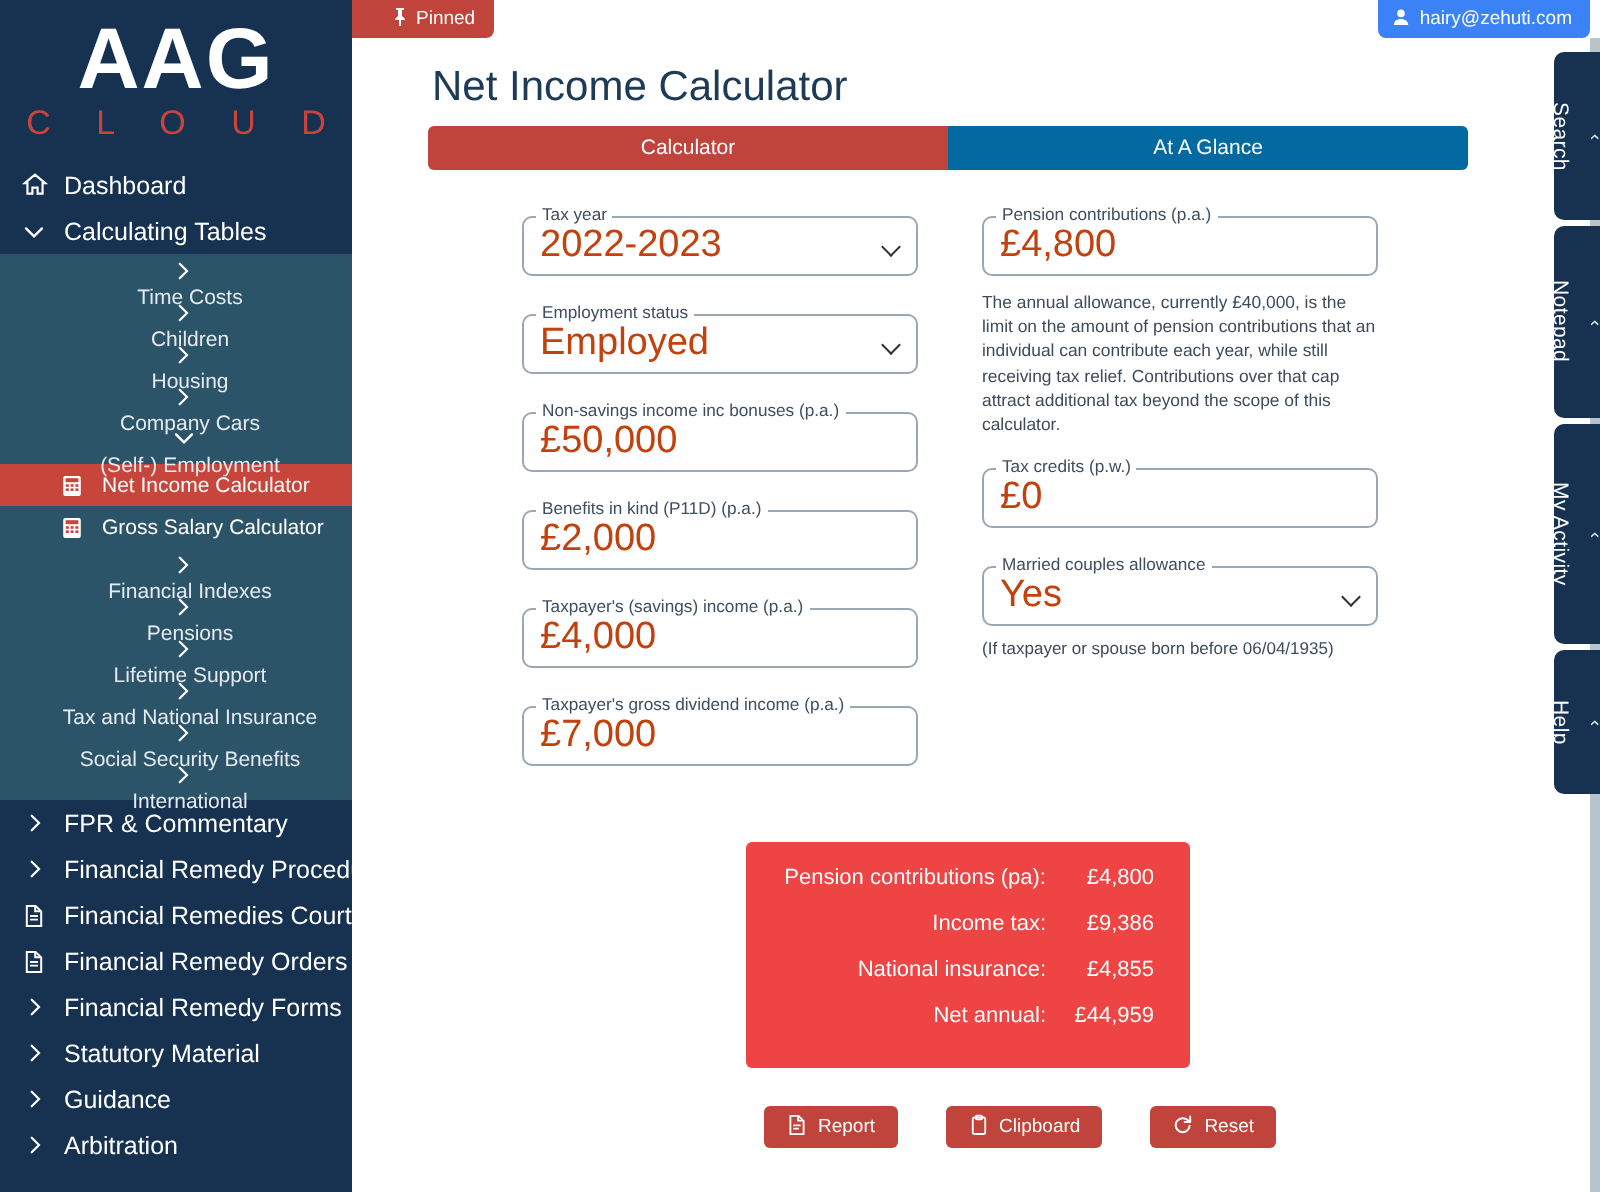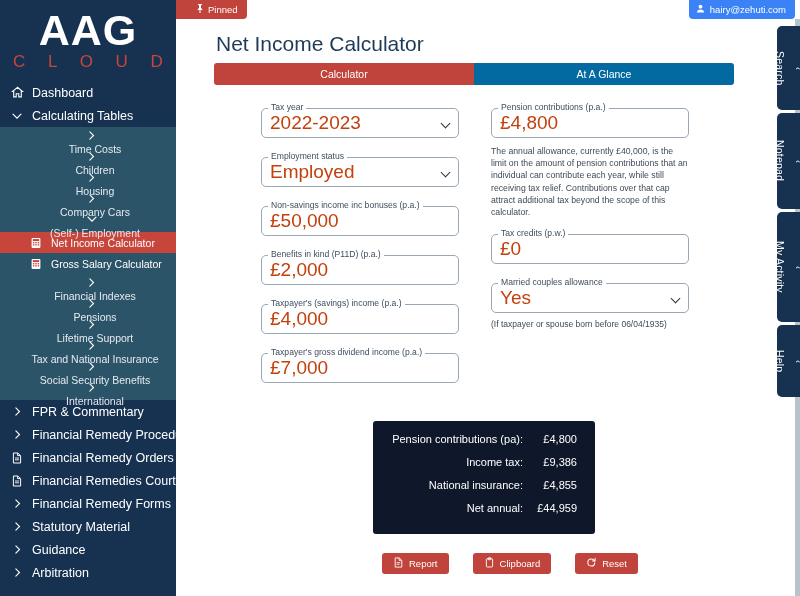--- a/index.html
+++ b/index.html
@@ -123,21 +123,21 @@
     margin-top: -12px; margin-bottom: 16px;
   }
   .subnote {
     font-size: 8.5px; color:#3d4b59; margin-top: -13px;
   }
 
   
   .results {
     position:absolute; left: 197px; top: 421px;
     width: 222px; height: 113px;
-    background:#0f172a; border-radius: 3px;
+    background:#ef4444; border-radius: 3px;
     padding: 12px 18px 0 14px;
     color:#ffffff;
   }
   .res-row {
     display:flex; justify-content:flex-end; align-items:baseline;
     font-size: 11px; margin-bottom: 11px;
   }
   .res-label { text-align:right; margin-right: 8px; }
   .res-value { min-width: 46px; text-align:right; }
 
@@ -341,31 +341,31 @@
           <span>Financial Remedy Procedure</span>
         </div>
         <div class="nav-item lvl0">
           <span class="nav-ico">
             <svg width="12" height="12" viewBox="0 0 12 12">
               <path d="M2.4 1h4.4l2.8 2.7V11H2.4z" fill="none" stroke="#fff" stroke-width="1"></path>
               <path d="M6.6 1.2V3.6h2.6" fill="none" stroke="#fff" stroke-width="1"></path>
               <path d="M4 6h4M4 7.8h4" stroke="#fff" stroke-width=".9"></path>
             </svg>
           </span>
-          <span>Financial Remedy Orders</span>
+          <span>Financial Remedies Court</span>
         </div>
         <div class="nav-item lvl0">
           <span class="nav-ico">
             <svg width="12" height="12" viewBox="0 0 12 12">
               <path d="M2.4 1h4.4l2.8 2.7V11H2.4z" fill="none" stroke="#fff" stroke-width="1"></path>
               <path d="M6.6 1.2V3.6h2.6" fill="none" stroke="#fff" stroke-width="1"></path>
               <path d="M4 6h4M4 7.8h4" stroke="#fff" stroke-width=".9"></path>
             </svg>
           </span>
-          <span>Financial Remedies Court</span>
+          <span>Financial Remedy Orders</span>
         </div>
         <div class="nav-item lvl0">
           <span class="nav-ico">
             <svg width="11" height="11" viewBox="0 0 12 12">
               <path d="M4.2 2 8.2 6l-4 4" fill="none" stroke="#fff" stroke-width="1.2" stroke-linecap="round"></path>
             </svg>
           </span>
           <span>Financial Remedy Forms</span>
         </div>
         <div class="nav-item lvl0">

